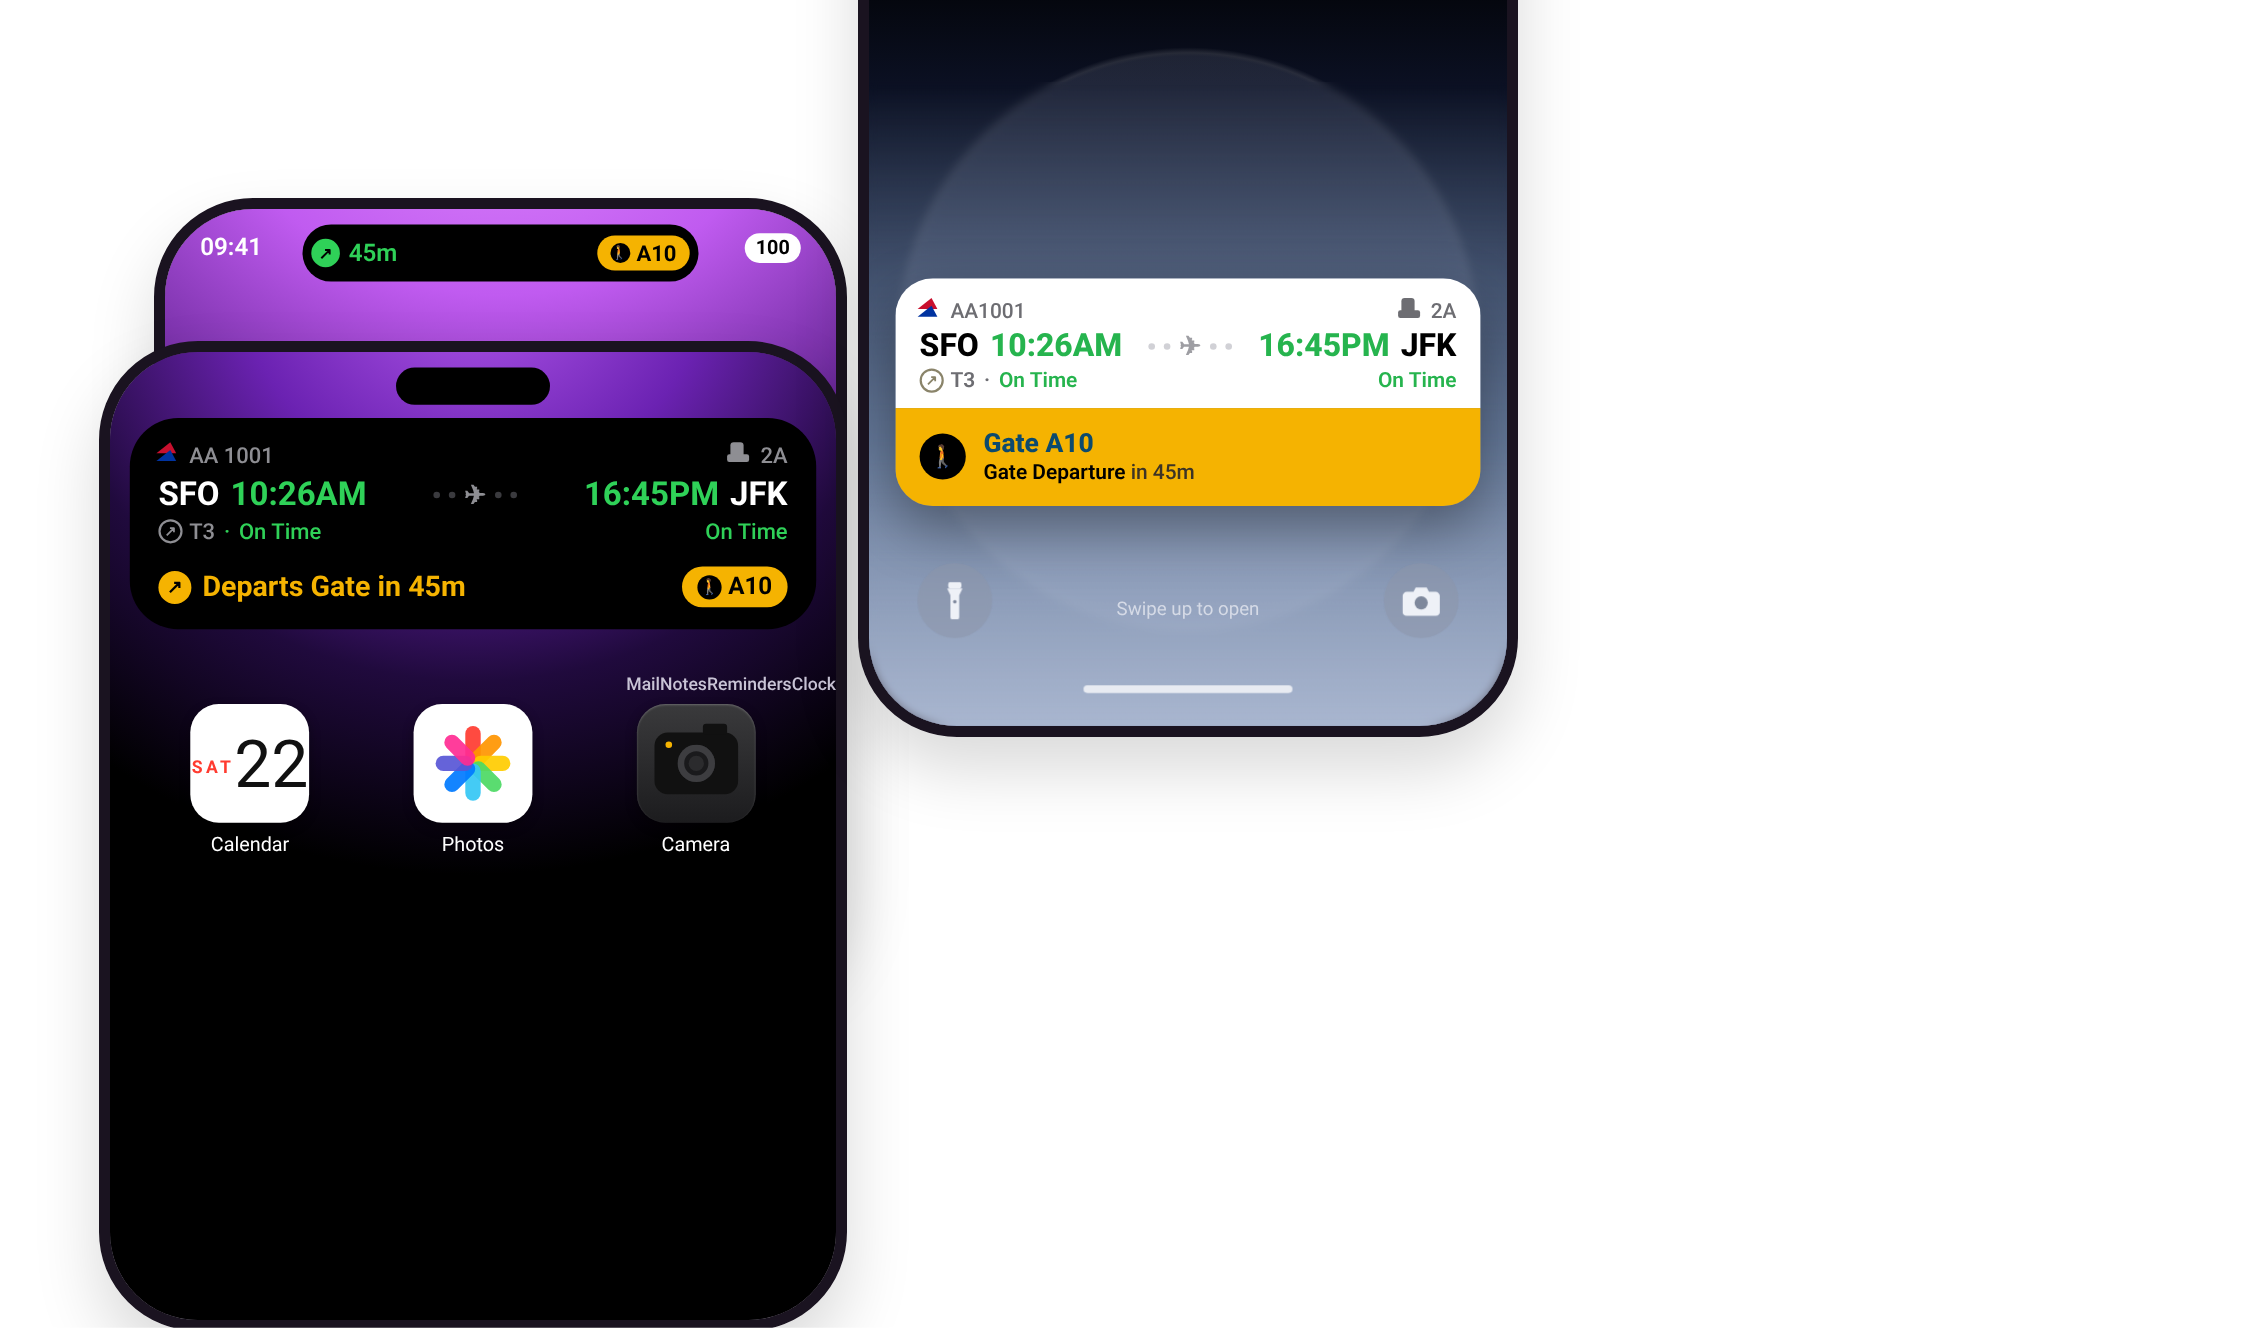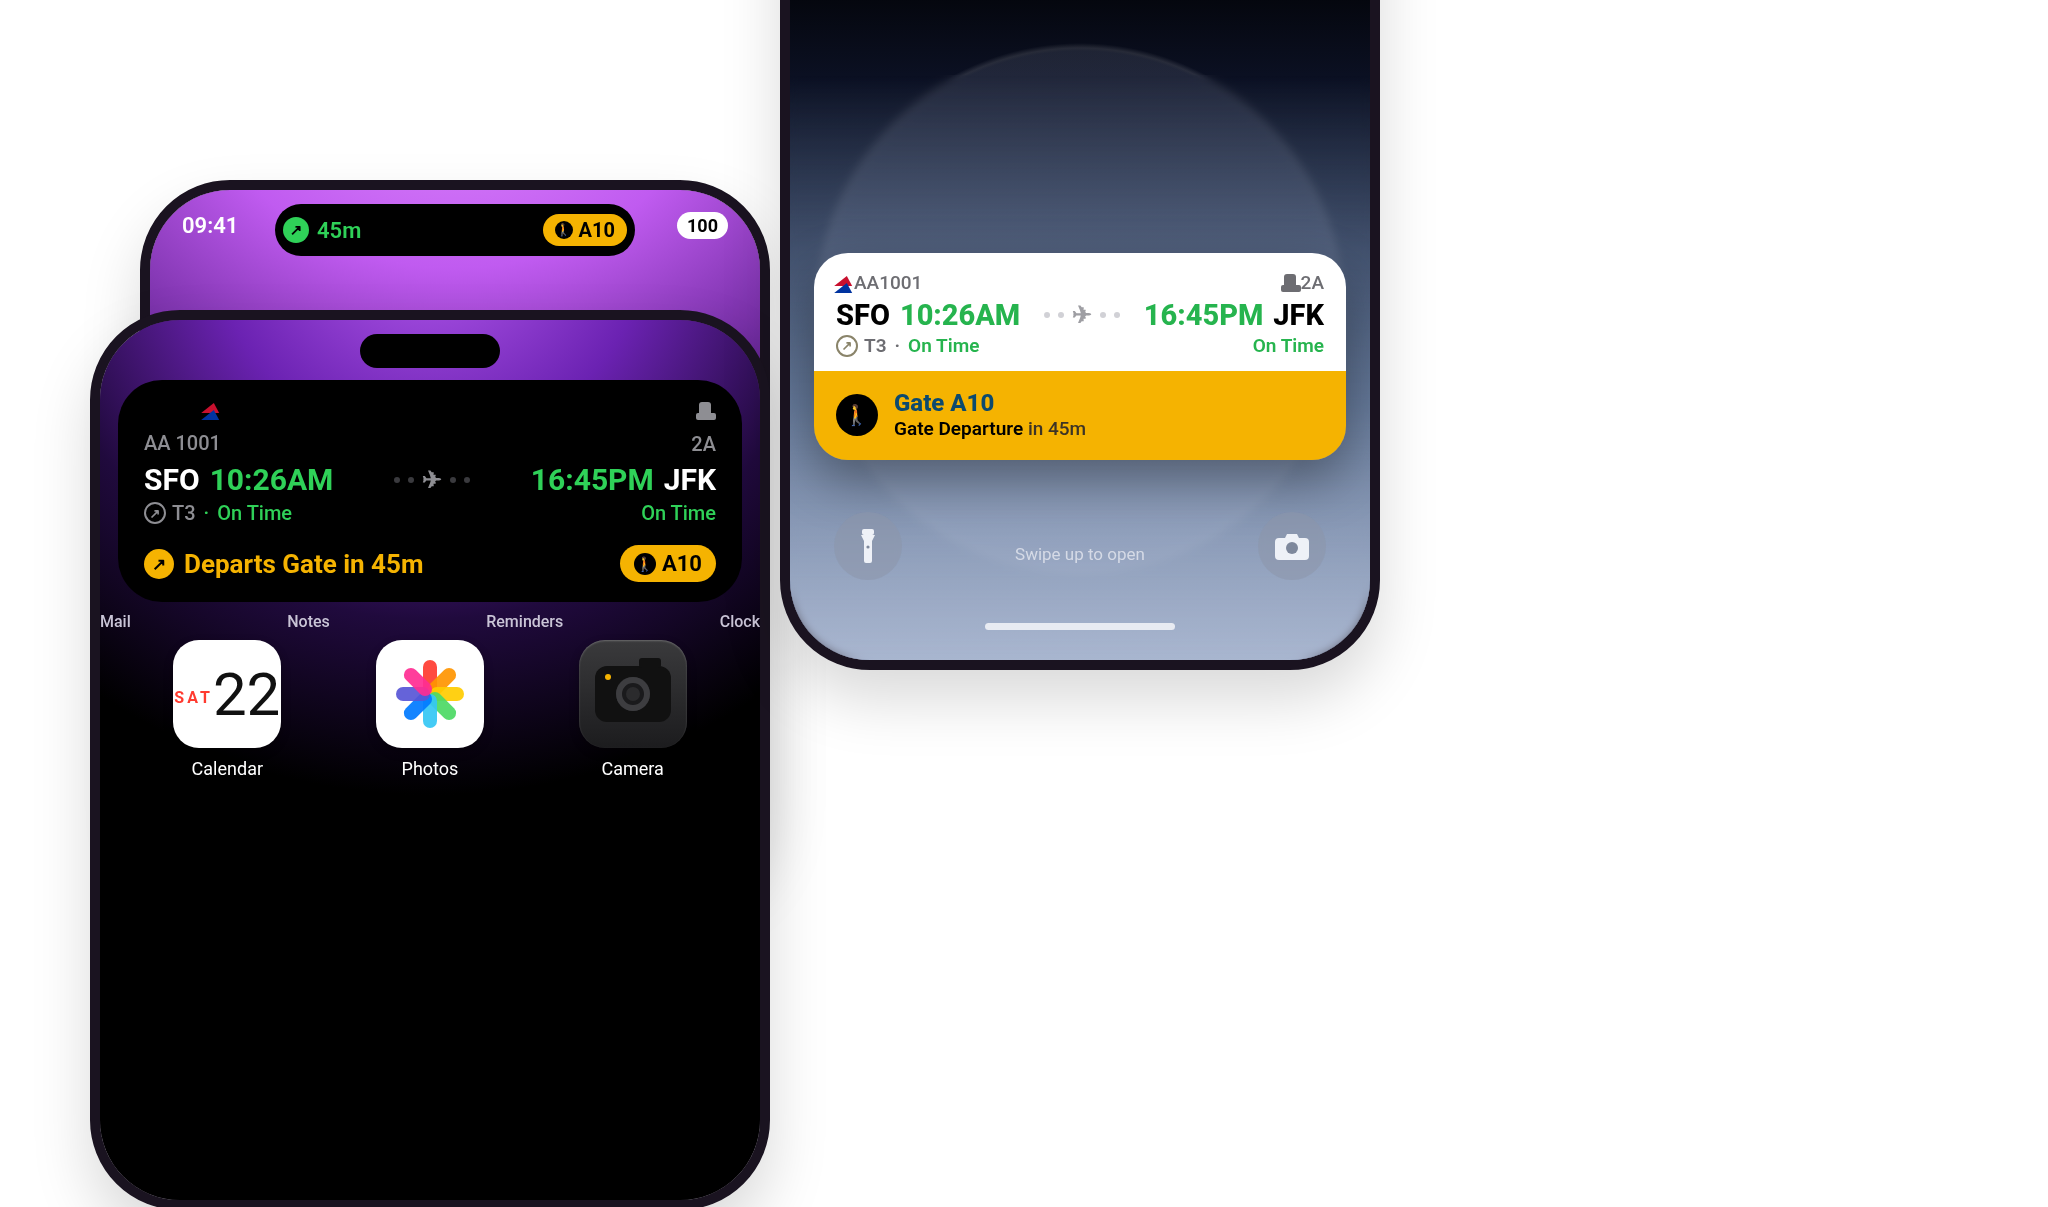--- a/index.html
+++ b/index.html
@@ -124,21 +124,21 @@
     background: #000;
     border-radius: 44px;
     padding: 22px 26px 20px;
     color: #fff;
   }
   .la-head {
     display:flex; justify-content:space-between; align-items:center;
     color:#8e8e93; font-size:20px; font-weight:500;
     margin-bottom: 6px;
   }
-  .la-head .flight { display:flex; align-items:flex-end; gap:10px;flex-direction:column;}
+  .la-head .flight { display:flex; align-items:flex-start; gap:10px;}
   .la-route {
     display:flex; align-items:center; gap:10px;
     font-size: 30px; font-weight:700;
   }
   .la-route .code { color:#fff; }
   .la-route .time-green { color:#2fd158; font-weight:700; }
   .plane-track { flex:1; display:flex; align-items:center; justify-content:center; gap:8px; color:#5a5a5e;}
   .plane-track .dot { width:6px; height:6px; border-radius:3px; background:#3a3a3e; }
   .plane-track .plane { font-size:24px; color:#8e8e93; }
   .la-sub {
@@ -179,21 +179,21 @@
   .seat-icon::after {
     content:""; position:absolute; left:0; top:11px; width:20px; height:7px;
     background: currentColor; border-radius:2px;
   }
   .seat-icon.gray { color:#8e8e93; }
   .seat-icon.dark { color:#6d6d72; }
 
   
   .peek-row {
     position:absolute; left:0; right:0; top:292px;
-    display:flex; justify-content:space-between;
+    display:flex; justify-content:flex-end;
     color:#c9c4d6; font-size:16px; font-weight:500;
   }
 
   
   .icon-row {
     position:absolute; left:0; right:0; top:320px;
     display:flex; justify-content:space-around; padding:0 26px;
   }
   .app {
     display:flex; flex-direction:column; align-items:center; gap:10px;
@@ -223,21 +223,21 @@
   .ls-card {
     position:absolute; left:24px; right:24px; bottom:200px;
     border-radius:34px; overflow:hidden;
     box-shadow: 0 20px 50px rgba(0,0,0,.35);
   }
   .ls-top { background:#fff; padding:18px 22px 14px; }
   .ls-head {
     display:flex; justify-content:space-between; align-items:center;
     color:#6d6d72; font-size:19px; font-weight:500; margin-bottom:4px;
   }
-  .ls-head .flight { display:flex; align-items:flex-end; }
+  .ls-head .flight { display:flex; align-items:flex-start; gap:10px; }
   .ls-route { display:flex; align-items:center; gap:10px; font-size:29px; font-weight:800; color:#000;}
   .ls-route .time-green { color:#26b44e; }
   .ls-route .plane-track { color:#c7c7cc; }
   .ls-route .plane-track .dot { background:#d1d1d6; }
   .ls-route .plane-track .plane { color:#9e9ea3; }
   .ls-sub { display:flex; justify-content:space-between; color:#26b44e; font-size:19px; font-weight:600; margin-top:2px;}
   .ls-sub .left-sub { display:flex; align-items:center; gap:8px; }
   .ls-sub .t3 { color:#6d6d72; display:flex; align-items:center; gap:6px;}
   .ls-bottom {
     background:#f5b301; padding:18px 22px 20px;

